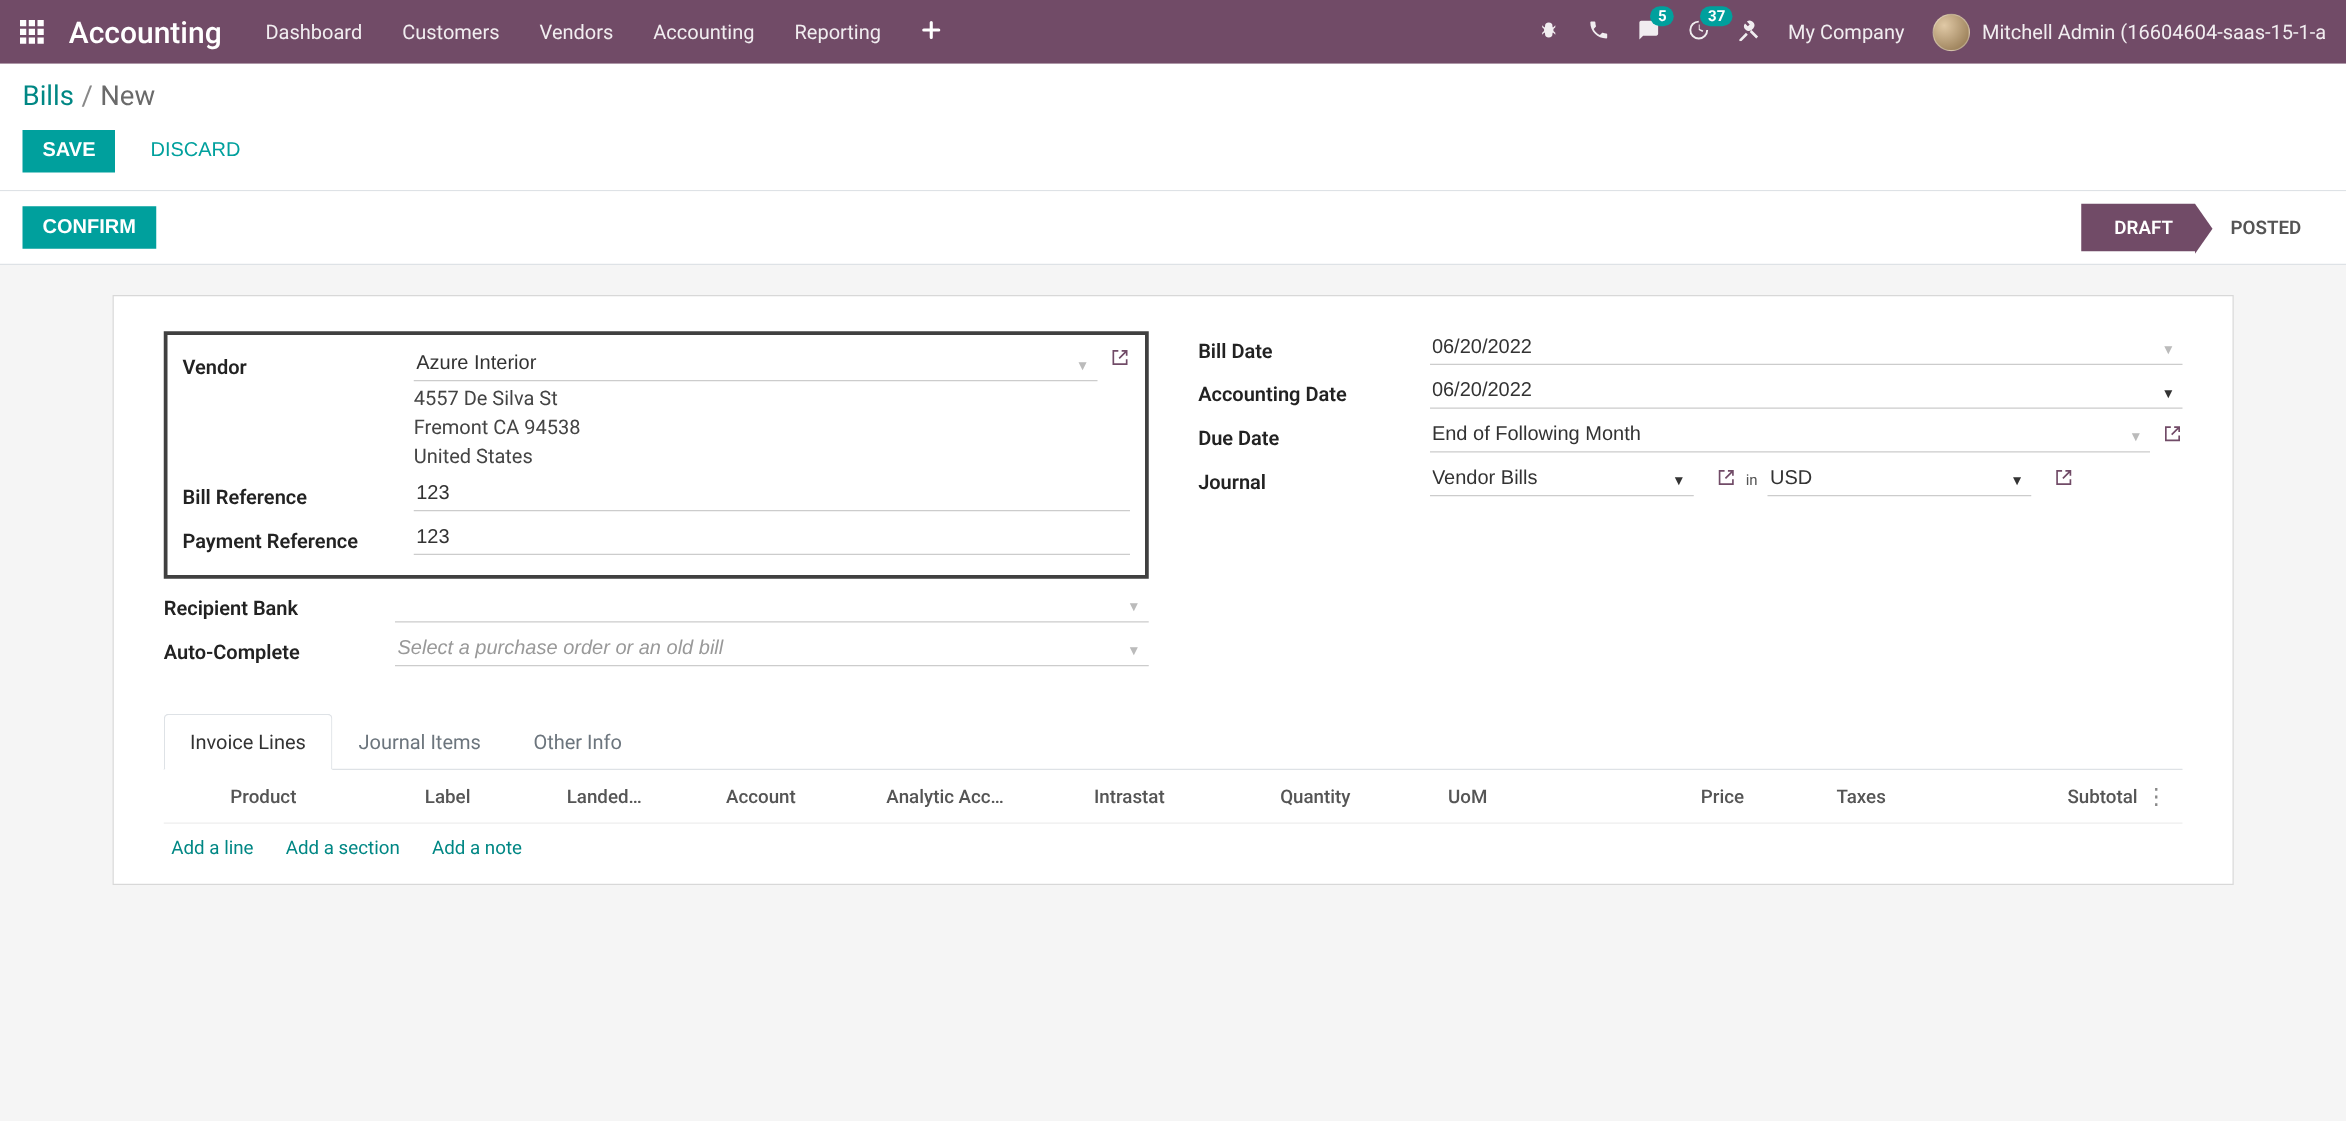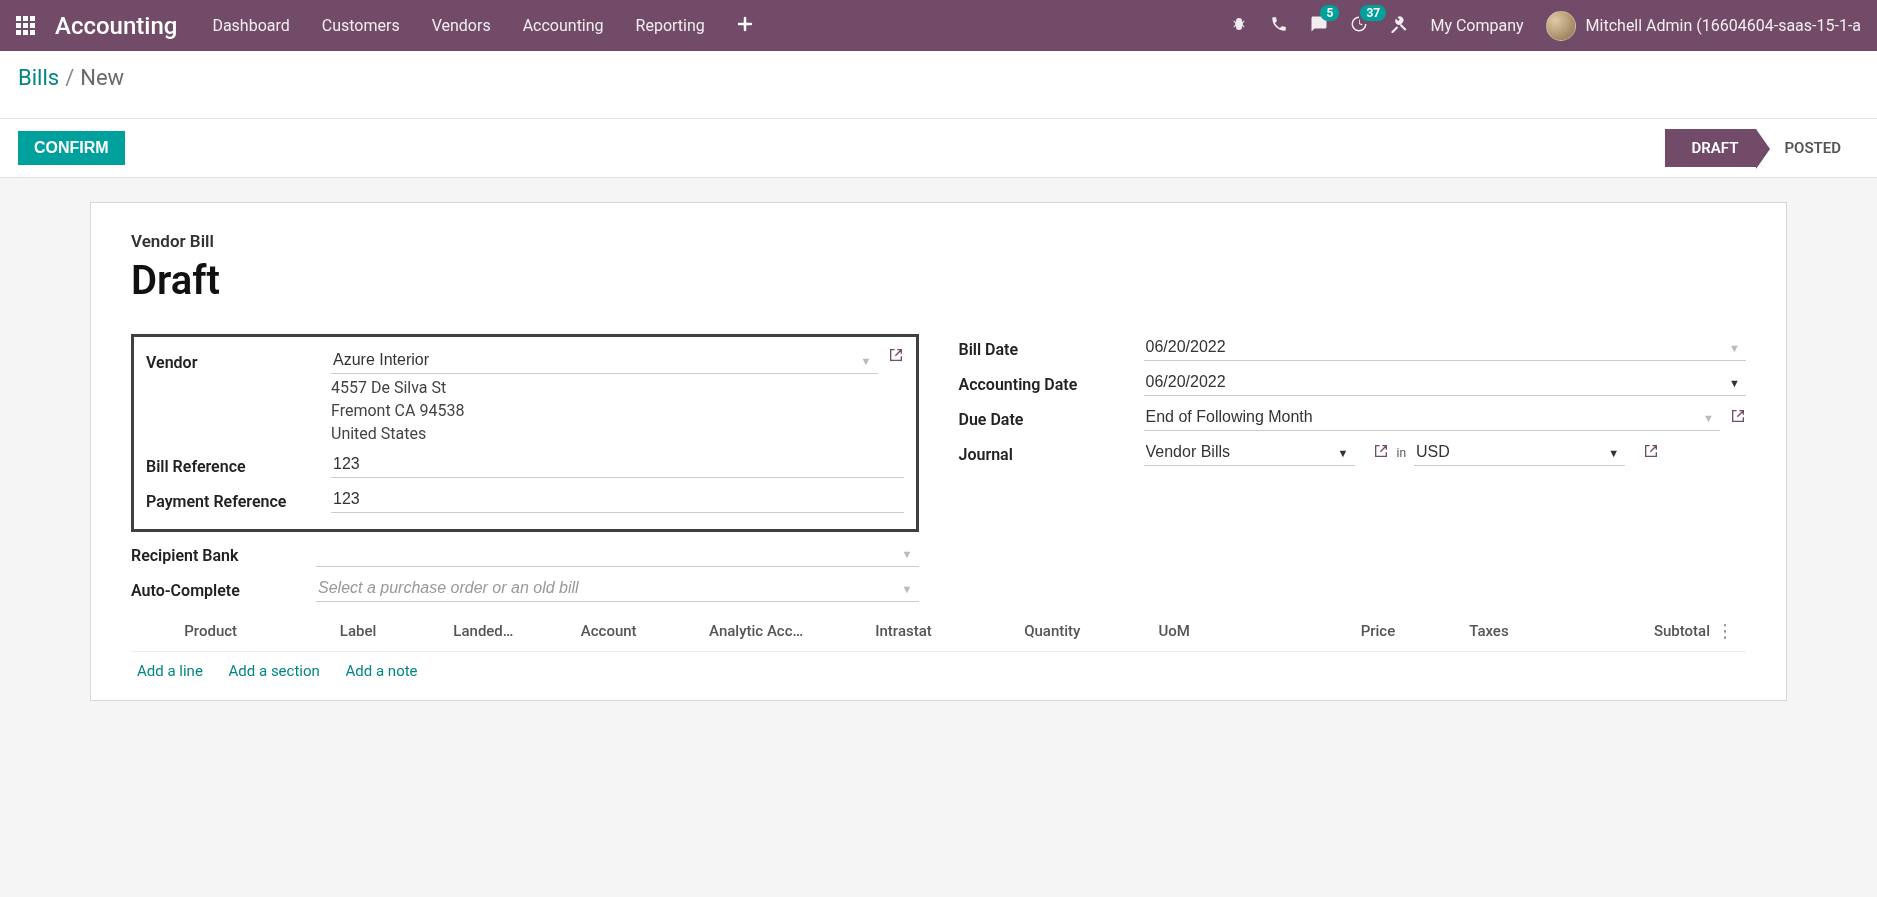--- a/index.html
+++ b/index.html
@@ -125,36 +125,36 @@
     <span>Mitchell Admin (16604604-saas-15-1-a</span>
   </div>
 </div>
 
 <div class="control-panel">
   <div class="breadcrumbs">
     <span class="bc-link">Bills</span>
     <span class="bc-sep">/</span>
     <span class="bc-current">New</span>
   </div>
+  <div class="cp-buttons">
+    <button class="btn-primary">SAVE</button>
+    <button class="btn-secondary">DISCARD</button>
+  </div>
 </div>
 
 <div class="status-panel">
   <div><button class="btn-primary">CONFIRM</button></div>
   <div class="status-right">
     <div class="status-arrow status-current">DRAFT</div>
     <div class="status-arrow status-next">POSTED</div>
   </div>
 </div>
 
 <div class="form-wrap">
   <div class="form-sheet">
-    <div class="title-area">
-      <div class="title-label">Vendor Bill</div>
-      <div class="title-value">Draft</div>
-    </div>
 
     <div class="form-cols">
       <div class="col-left">
         <div class="redbox">
           <div class="form-row">
             <div class="lbl">Vendor</div>
             <div class="val" style="display:flex; align-items:flex-start;">
               <div style="flex:1;">
                 <div class="m2o">
                   <input class="field-input" value="Azure Interior" style="">
@@ -216,20 +216,25 @@
             <span class="in-label">in</span>
             <div class="m2o sel-sm"><input class="field-input" value="USD" style=""><span class="caret" style="color:#333">▼</span></div>
             <span class="ext-icon"><svg viewBox="0 0 24 24">
                   <path d="M14 4h6v6M20 4l-9 9M10 4H4v16h16v-6"></path>
                 </svg></span>
           </div>
         </div>
       </div>
     </div>
 
+    <div class="tabs">
+      <div class="tab active">Invoice Lines</div>
+      <div class="tab">Journal Items</div>
+      <div class="tab">Other Info</div>
+    </div>
 
     <div class="grid">
       <div class="grid-head">
         <div>Product</div>
         <div>Label</div>
         <div style="flex:0.7">Landed…</div>
         <div>Account</div>
         <div>Analytic Acc…</div>
         <div>Intrastat</div>
         <div class="num" style="flex:0.7">Quantity</div>

